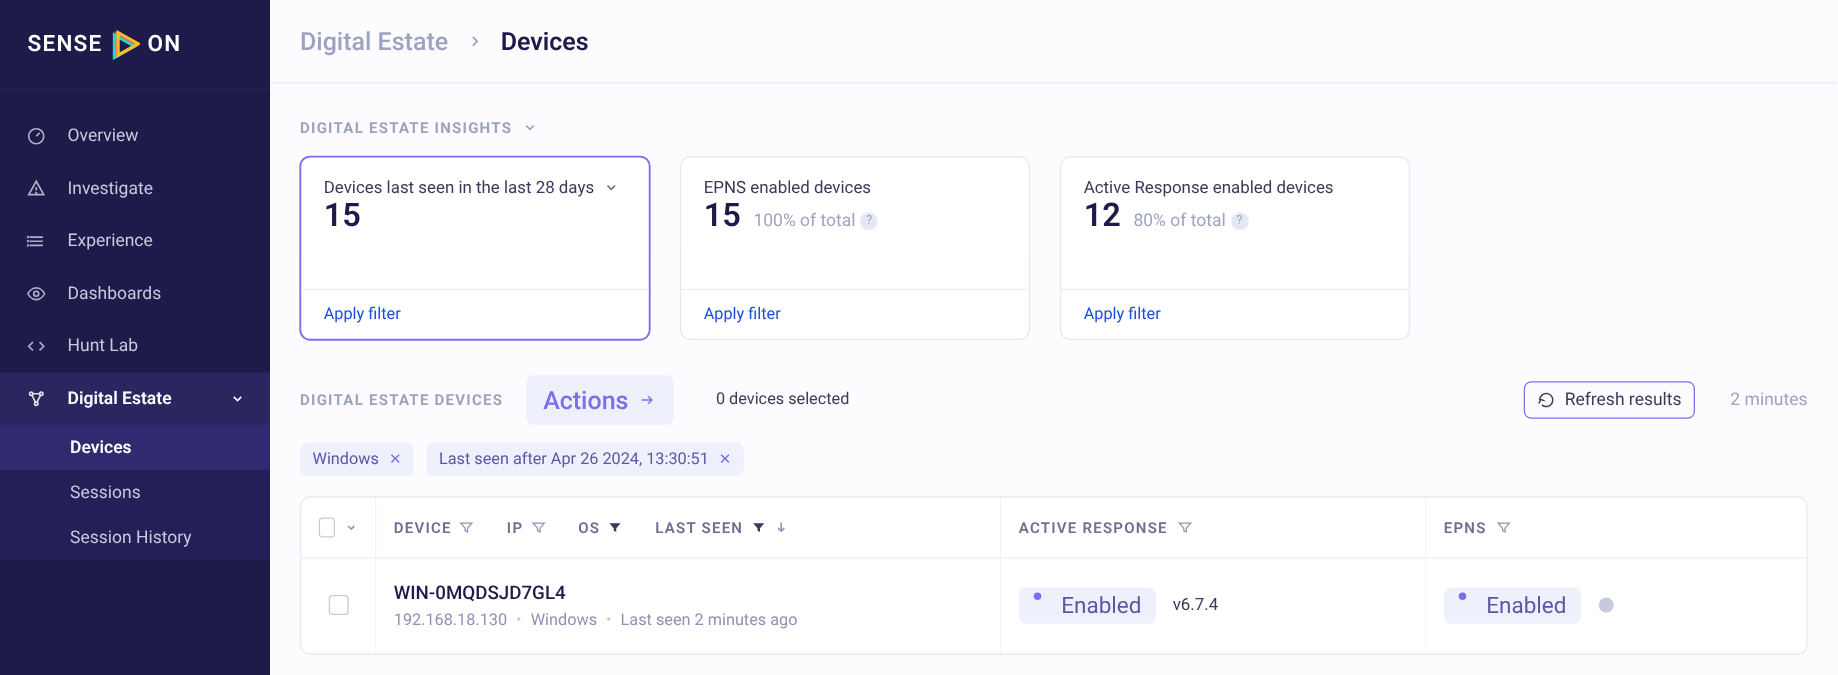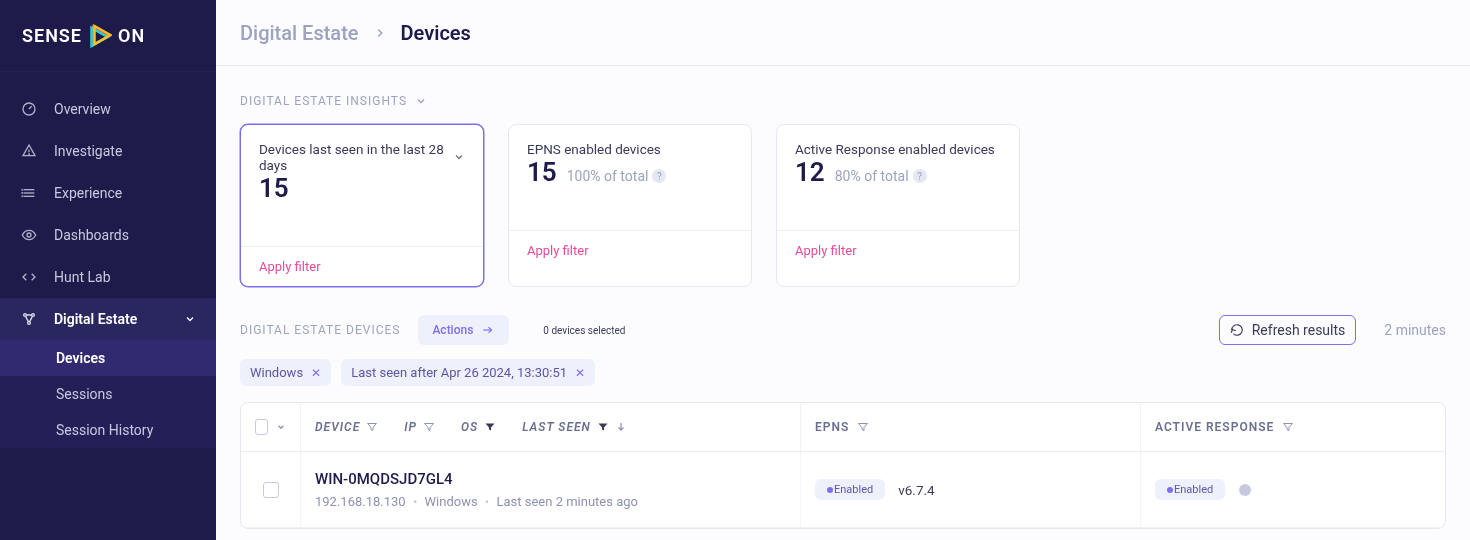--- a/index.html
+++ b/index.html
@@ -76,71 +76,71 @@
   .crumb-parent { color: #9ca3bf; font-size: 20px; font-weight: 500; }
   .crumb-sep { color: #9ca3bf; }
   .crumb-current { color: #1e1b4b; font-size: 20px; font-weight: 600; }
 
   .content { padding: 24px; overflow: hidden; background: #fcfcfe; }
 
   .section-label {
     color: #9ca3bf;
     font-size: 12px;
     letter-spacing: 1px;
-    font-weight: 400;
+    font-weight: 700;
     display: inline-flex;
     align-items: center;
     gap: 8px;
     margin-bottom: 16px;
   }
 
   .cards { display: flex; gap: 24px; margin-bottom: 28px; }
   .card {
     background: #fff;
     border: 1px solid #e6e8f0;
     border-radius: 8px;
-    width: 244px;
+    width: 280px;
     display: flex;
     flex-direction: column;
     gap: 31px;
   }
   .card.highlight { border: 1px solid #7b6fec; box-shadow: 0 0 0 0.5px #7b6fec; }
   .card-body { padding: 16px 18px 12px; }
   .card-title { font-size: 13.5px; color: #3b3a5a; display: flex; align-items: center; gap: 8px; }
   .card-title .chev-down { color: #6b7280; }
   .card-value-row { display: flex; align-items: baseline; gap: 10px; }
   .card-value { font-size: 26px; font-weight: 600; color: #1e1b4b; }
   .card-sub { color: #9ca3bf; font-size: 14px; display: inline-flex; align-items: center; gap: 4px; }
   .info-dot {
     width: 14px; height: 14px; border-radius: 50%; background: #e5e7f2; color: #9ca3bf;
     font-size: 10px; display: inline-flex; align-items: center; justify-content: center;
   }
   .card-footer {
     border-top: 1px solid #eceef6;
     padding: 12px 18px;
     font-size: 13px;
-    color: #ec4899;
+    color: #1d4ed8;
     cursor: pointer;
   }
 
   
   .devices-bar {
     display: flex; align-items: center; gap: 18px; margin-bottom: 14px;
   }
   .actions-btn {
     background: #eef0fb;
     color: #7b6fec;
     border-radius: 6px;
     padding: 8px 14px;
-    font-size: 12px;
+    font-size: 20px;
     font-weight: 500;
     display: inline-flex; align-items: center; gap: 8px;
     cursor: pointer;
   }
-  .selected-count { color: #3b3a5a; font-size: 10px; padding-left: 16px; }
+  .selected-count { color: #3b3a5a; font-size: 13px; padding-left: 16px; }
   .devices-bar .spacer { flex: 1; }
   .link-btn {
     display: inline-flex; align-items: center; gap: 8px;
     color: #3b3a5a; font-size: 14px; cursor: pointer;
     padding: 6px 10px; border-radius: 6px;
   }
   .link-btn.outlined { border: 1px solid #7b6fec; color: #3b3a5a; }
   .time-ago { color: #9ca3bf; font-size: 14px; padding-left: 10px; }
 
   .chips { display: flex; gap: 10px; margin-bottom: 16px; }
@@ -157,38 +157,38 @@
   .thead, .trow { display: grid; grid-template-columns: 60px 500px 340px 1fr; }
   .thead { border-bottom: 1px solid #eceef6; }
   .th {
     padding: 16px 14px; font-size: 12px; letter-spacing: 1px; color: #6b7093; font-weight: 600;
     display: flex; align-items: center; gap: 8px; border-right: 1px solid #f1f2f8;
   }
   .th:last-child { border-right: none; }
   .th .funnel, .th .sort { color: #8e92b3; }
   .th .funnel.solid { color: #3b3a5a; }
   .th-inner { display: flex; gap: 26px; align-items: center; flex-wrap: nowrap; }
-  .th-col { display: inline-flex; align-items: center; gap: 6px; font-style: italic; }
+  .th-col { display: inline-flex; align-items: center; gap: 6px; }
 
   .checkbox {
     width: 16px; height: 16px; border: 1.5px solid #c7cadf; border-radius: 3px; background: #fff;
     display: inline-block;
   }
   .chev-sm { font-size: 10px; color: #8e92b3; }
 
   .trow { border-bottom: 1px solid #f1f2f8; }
   .td { padding: 18px 14px; font-size: 14px; color: #3b3a5a; display: flex; align-items: center; border-right: 1px solid #f4f5fa; }
   .td:last-child { border-right: none; }
   .td.chk { justify-content: center; }
   .dev-name { font-weight: 500; color: #1e1b4b; font-size: 15px; }
   .dev-meta { color: #8e92b3; font-size: 13px; margin-top: 6px; }
   .dot-sep { color: #c7cadf; margin: 0 4px; }
   .pill {
-    background: #eef0fb; color: #5b57a6; padding: 4px 12px; border-radius: 6px; font-size: 11px;
-    display: inline-flex; align-items: center; gap: 1px;
+    background: #eef0fb; color: #5b57a6; padding: 4px 12px; border-radius: 6px; font-size: 18px;
+    display: inline-flex; gap: 16px;
   }
   .pill .pdot { width: 6px; height: 6px; border-radius: 50%; background: #7b6fec; }
   .version { margin-left: 13px; color: #3b3a5a; font-size: 13.5px; }
   .status-dot { width: 12px; height: 12px; border-radius: 50%; background: #c7cadf; margin-left: 14px; }
 
   svg { display: block; }
 </style>
 </head>
 <body>
 
@@ -449,29 +449,29 @@
                 <span class="sort">
                   <svg width="12" height="12" viewBox="0 0 24 24" fill="none" stroke="currentColor" stroke-width="2.5">
                       <line x1="12" y1="4" x2="12" y2="18"></line>
                       <polyline points="7 13 12 18 17 13"></polyline>
                     </svg>
                 </span>
               </span>
             </div>
           </div>
           <div class="th">
-            <span>EPNS</span>
+            <span>ACTIVE RESPONSE</span>
             <span class="funnel">
               <svg width="12" height="12" viewBox="0 0 24 24" fill="none" stroke="currentColor" stroke-width="2">
                   <path d="M3 5h18l-7 8v6l-4-2v-4z"></path>
                 </svg>
             </span>
           </div>
           <div class="th">
-            <span>ACTIVE RESPONSE</span>
+            <span>EPNS</span>
             <span class="funnel">
               <svg width="12" height="12" viewBox="0 0 24 24" fill="none" stroke="currentColor" stroke-width="2">
                   <path d="M3 5h18l-7 8v6l-4-2v-4z"></path>
                 </svg>
             </span>
           </div>
         </div>
 
         <div class="trow">
           <div class="td chk">

